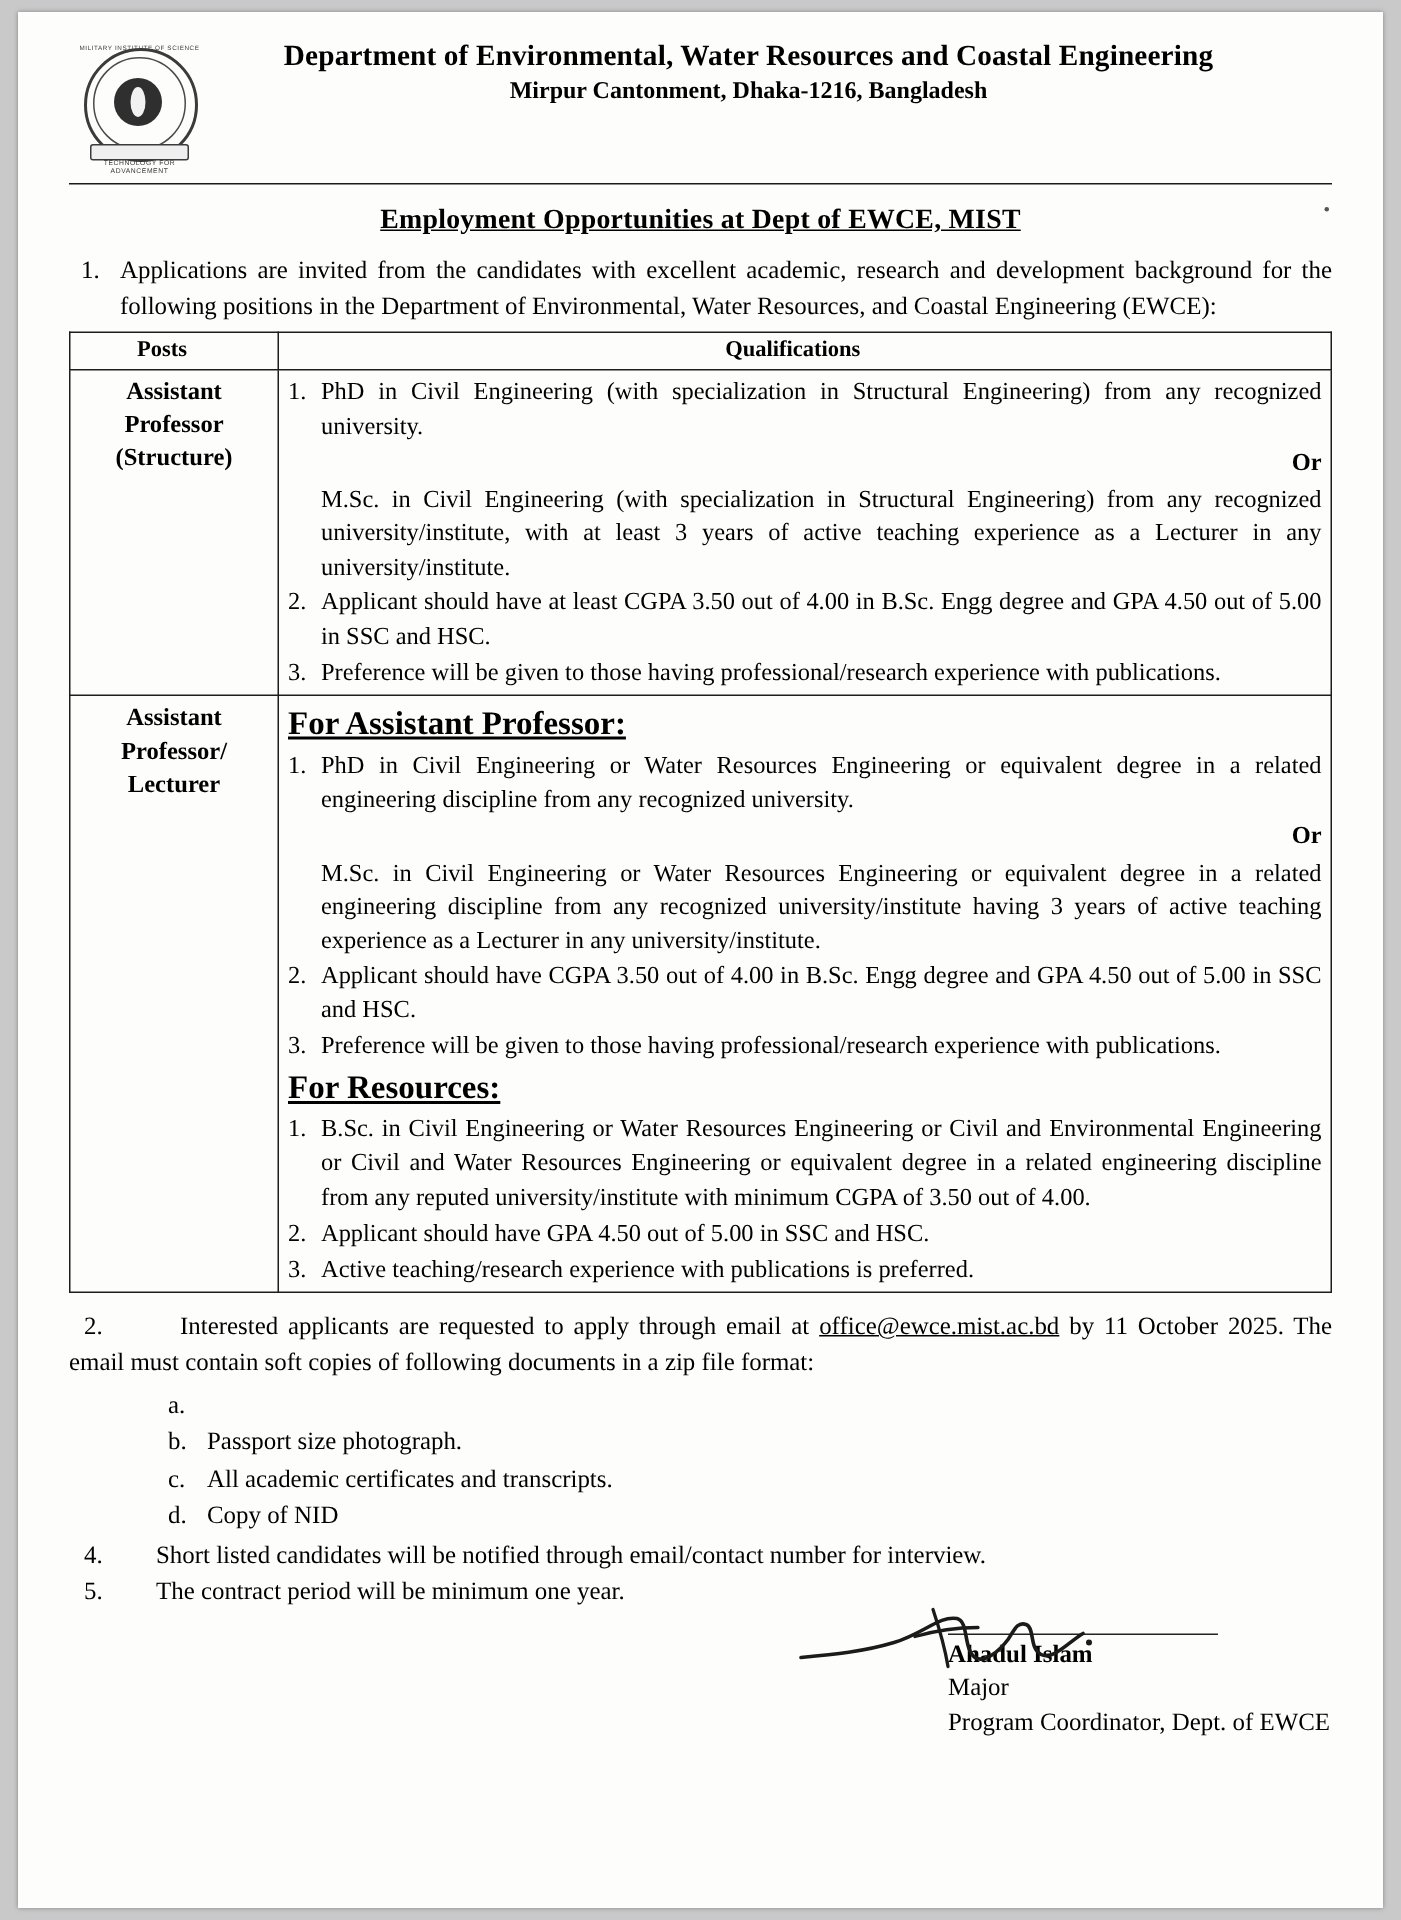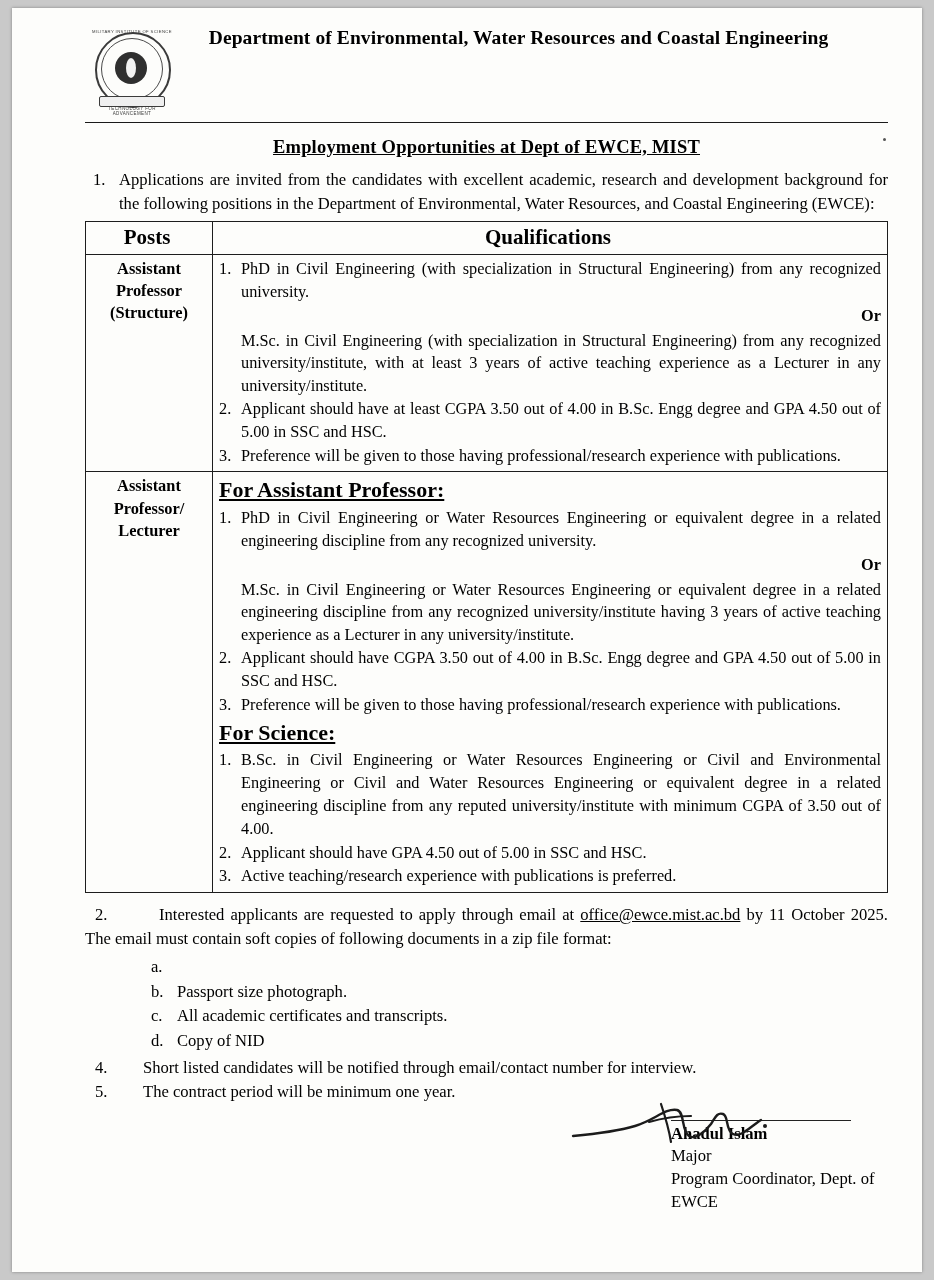--- a/index.html
+++ b/index.html
@@ -18,21 +18,20 @@
     left: 12px;
     top: 8px;
     width: 910px;
     height: 1264px;
     background: #fdfdfb;
     box-shadow: 0 0 3px rgba(0,0,0,0.35);
   }
   .inner {
     position: relative;
     padding: 18px 34px 10px 34px;
-    margin-left: 39px;
   }
 
   
   .header {
     display: flex;
     align-items: flex-start;
     gap: 14px;
     padding-left: 4px;
   }
   .crest {
@@ -153,23 +152,23 @@
     margin-top: 2px;
     table-layout: fixed;
   }
   table.qual td, table.qual th {
     border: 1.3px solid #1d1d1d;
     vertical-align: top;
     padding: 3px 6px;
   }
   table.qual th {
     text-align: center;
-    font-size: 21px;
-    font-weight: bold;
-    padding: 3px 4px 4px 0;
+    font-size: 15px;
+    font-weight: bold;
+    padding: 3px 16px 4px 0;
   }
   td.posts {
     width: 122px;
     text-align: center;
     font-size: 16.4px;
     font-weight: bold;
     vertical-align: middle;
     line-height: 1.35;
     padding: 4px 2px;
   }
@@ -297,20 +296,21 @@
       <div class="crest">
         <div class="toptext">MILITARY INSTITUTE OF SCIENCE</div>
         <div class="ring"></div>
         <div class="ring2"></div>
         <div class="core"></div>
         <div class="band"></div>
         <div class="bottext">TECHNOLOGY FOR ADVANCEMENT</div>
       </div>
       <div class="header-text">
         <div class="dept-line">Department of Environmental, Water Resources and Coastal Engineering</div>
+        <div class="addr-line">Mirpur Cantonment, Dhaka-1216, Bangladesh</div>
       </div>
     </div>
     <hr class="hr-rule">
 
     <div class="stray-dot"></div>
 
     <div class="doc-title">Employment Opportunities at Dept of EWCE, MIST</div>
 
     <div class="para">
       <div class="num">1.</div>
@@ -371,21 +371,21 @@
           <ul class="olist">
             <li>
               <span class="mk">2.</span>
               <span class="txt">Applicant should have CGPA 3.50 out of 4.00 in B.Sc. Engg degree and GPA 4.50 out of 5.00 in SSC and HSC.</span>
             </li>
             <li>
               <span class="mk">3.</span>
               <span class="txt">Preference will be given to those having professional/research experience with publications.</span>
             </li>
           </ul>
-          <div class="sub-head">For Science:</div>
+          <div class="sub-head">For Resources:</div>
           <ul class="olist">
             <li>
               <span class="mk">1.</span>
               <span class="txt">B.Sc. in Civil Engineering or Water Resources Engineering or Civil and Environmental Engineering or Civil and Water Resources Engineering or equivalent degree in a related engineering discipline from any reputed university/institute with minimum CGPA of 3.50 out of 4.00.</span>
             </li>
             <li>
               <span class="mk">2.</span>
               <span class="txt">Applicant should have GPA 4.50 out of 5.00 in SSC and HSC.</span>
             </li>
             <li>

